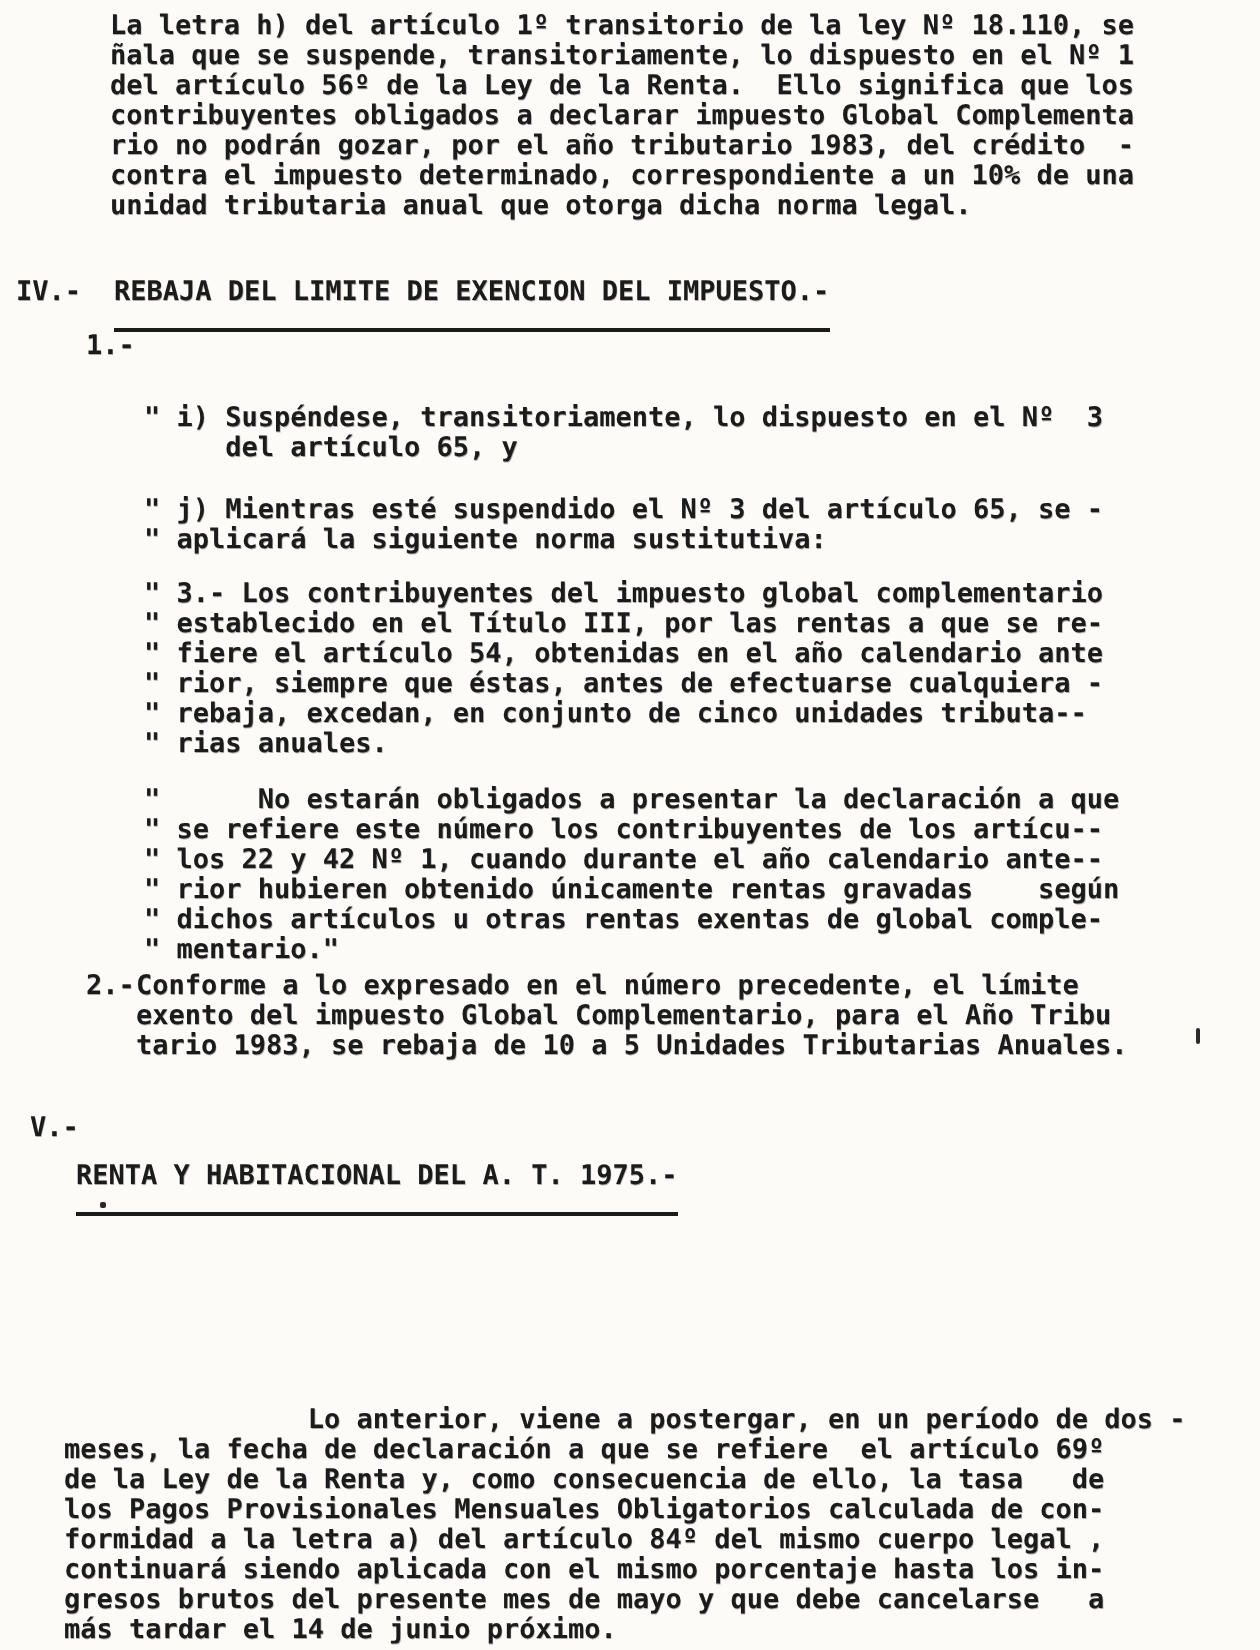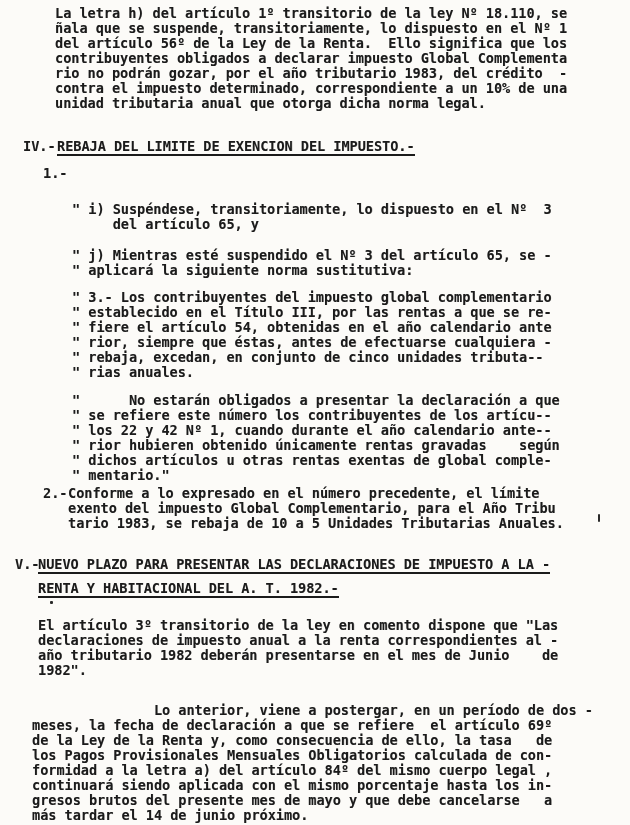--- a/index.html
+++ b/index.html
@@ -19,42 +19,42 @@
     font-family:inherit;
     font-weight:inherit;
     font-size:13.5px;
     line-height:15px;
     letter-spacing:0;
     white-space:pre;
     text-shadow:0.3px 0.3px 0 rgba(20,20,20,0.35);
   }
   pre.blk.u{
     border-bottom:2px solid #1b1b1b;
-    padding-bottom:0;
+    padding-bottom:10px;
   }
   .speck{
     position:absolute;
     background:#2a2a2a;
     border-radius:1px;
   }
 </style>
 </head>
 <body style="background: rgb(252, 251, 248);">
 
 <div class="page" style="background: rgb(252, 251, 248); color: rgb(27, 27, 27);">
 
   <pre class="blk" style="left:55px;top:6px">La letra h) del artículo 1º transitorio de la ley Nº 18.110, se
 ñala que se suspende, transitoriamente, lo dispuesto en el Nº 1
 del artículo 56º de la Ley de la Renta.  Ello significa que los
 contribuyentes obligados a declarar impuesto Global Complementa
 rio no podrán gozar, por el año tributario 1983, del crédito  -
 contra el impuesto determinado, correspondiente a un 10% de una
 unidad tributaria anual que otorga dicha norma legal.</pre>
 
-  <pre class="blk" style="left:23px;top:139px">IV.-</pre>
+  <pre class="blk" style="left:8px;top:139px">IV.-</pre>
   <pre class="blk u" style="left:57px;top:139px">REBAJA DEL LIMITE DE EXENCION DEL IMPUESTO.-</pre>
 
   <pre class="blk" style="left:43px;top:166px">1.-</pre>
 
   <pre class="blk" style="left:72px;top:202px">" i) Suspéndese, transitoriamente, lo dispuesto en el Nº  3
      del artículo 65, y</pre>
 
   <pre class="blk" style="left:72px;top:248px">" j) Mientras esté suspendido el Nº 3 del artículo 65, se -
 " aplicará la siguiente norma sustitutiva:</pre>
 
@@ -71,27 +71,22 @@
 " rior hubieren obtenido únicamente rentas gravadas    según
 " dichos artículos u otras rentas exentas de global comple-
 " mentario."</pre>
 
   <pre class="blk" style="left:43px;top:486px">2.-</pre>
   <pre class="blk" style="left:68px;top:486px">Conforme a lo expresado en el número precedente, el límite
 exento del impuesto Global Complementario, para el Año Tribu
 tario 1983, se rebaja de 10 a 5 Unidades Tributarias Anuales.</pre>
 
   <pre class="blk" style="left:15px;top:557px">V.-</pre>
-  <pre class="blk u" style="left:38px;top:557px">NUEVO PLAZO PARA PRESENTAR LAS DECLARACIONES DE IMPUESTO A LA -</pre>
-  <pre class="blk u" style="left:38px;top:581px">RENTA Y HABITACIONAL DEL A. T. 1982.-</pre>
+  <pre class="blk u" style="left:38px;top:581px">RENTA Y HABITACIONAL DEL A. T. 1975.-</pre>
 
-  <pre class="blk" style="left:38px;top:618px">El artículo 3º transitorio de la ley en comento dispone que "Las
-declaraciones de impuesto anual a la renta correspondientes al -
-año tributario 1982 deberán presentarse en el mes de Junio    de
-1982".</pre>
 
   <pre class="blk" style="left:32px;top:703px">               Lo anterior, viene a postergar, en un período de dos -
 meses, la fecha de declaración a que se refiere  el artículo 69º
 de la Ley de la Renta y, como consecuencia de ello, la tasa   de
 los Pagos Provisionales Mensuales Obligatorios calculada de con-
 formidad a la letra a) del artículo 84º del mismo cuerpo legal ,
 continuará siendo aplicada con el mismo porcentaje hasta los in-
 gresos brutos del presente mes de mayo y que debe cancelarse   a
 más tardar el 14 de junio próximo.</pre>
 

